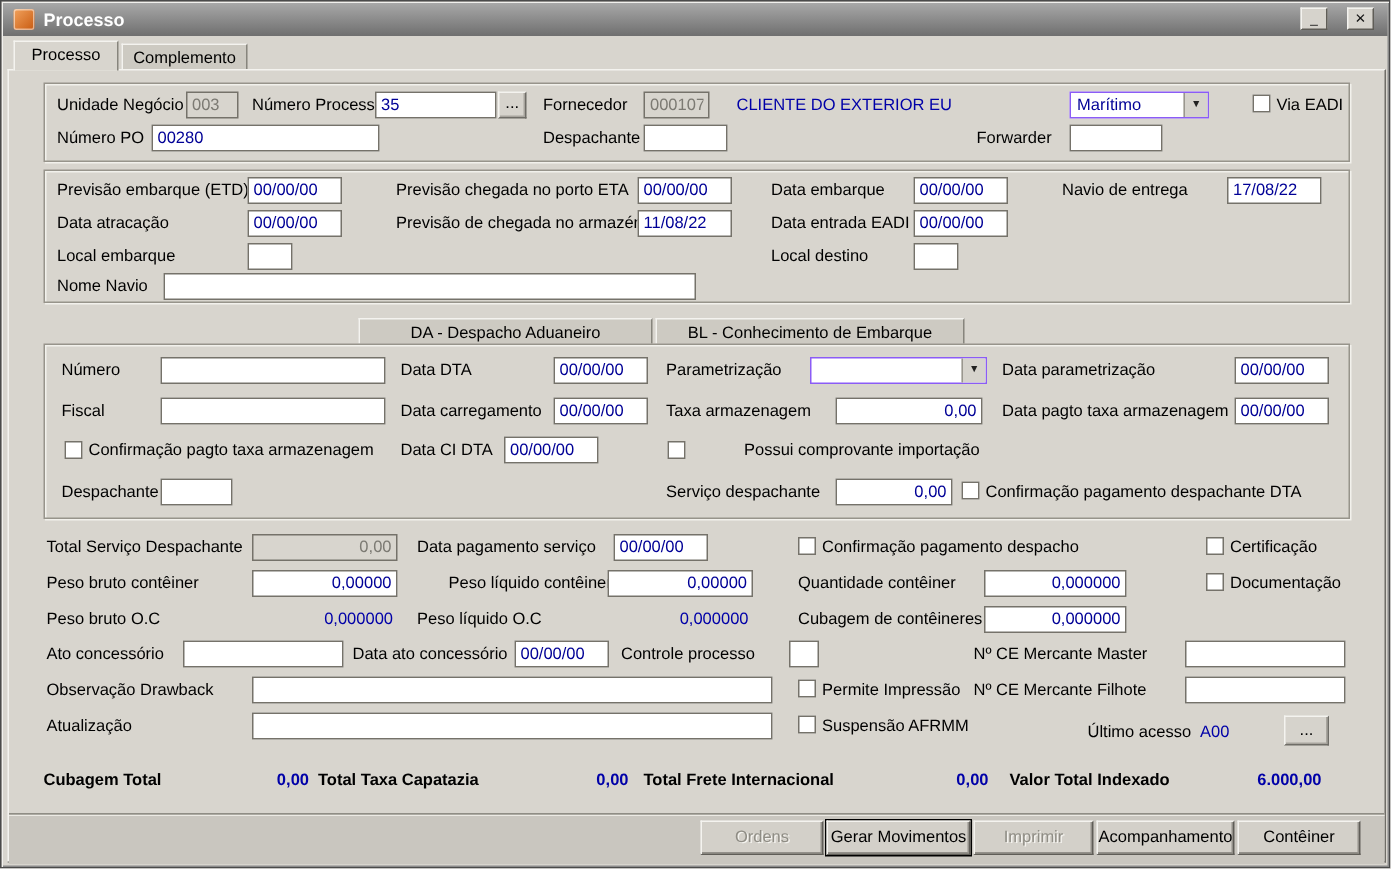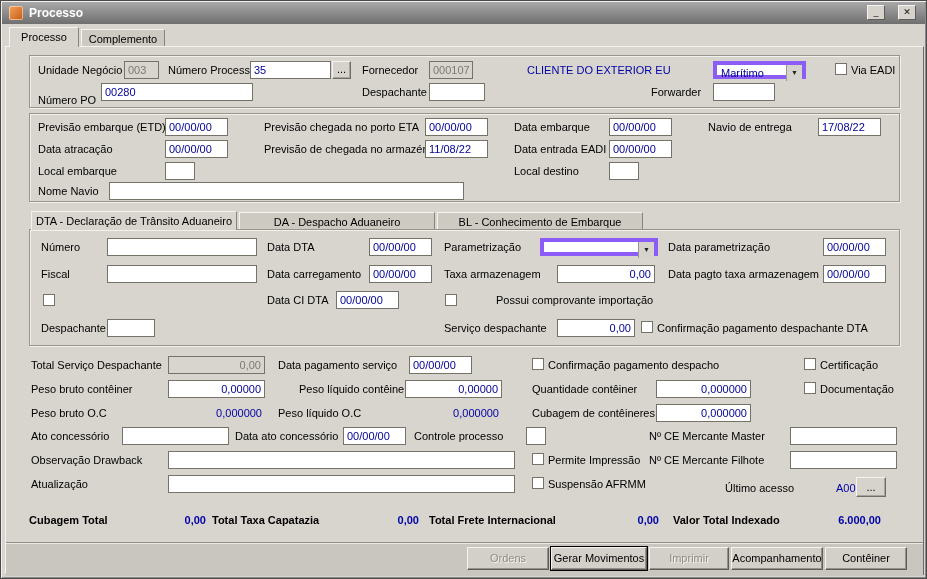--- a/index.html
+++ b/index.html
@@ -19,30 +19,30 @@
   .tab { position:absolute; box-sizing:border-box; background:#cdcac2; text-align:center; font-size:11px;
          padding-top:3px; border:1px solid #87857d; border-bottom:none;
          border-top-color:#f4f3ef; border-left-color:#f4f3ef; }
   .tab.active { background:#d8d5ce; z-index:3; }
   .page { position:absolute; left:4px; top:45px; width:919px; height:529px; background:#d8d5ce;
           border:1px solid; border-color:#f4f3ef #6f6d67 #6f6d67 #f4f3ef; box-sizing:border-box; }
   .gb { position:absolute; border:1px solid #97948b; box-sizing:border-box;
         box-shadow: 1px 1px 0 #f2f1ec, inset 1px 1px 0 #f2f1ec; }
   .lbl { position:absolute; font-size:11px; color:#000; white-space:nowrap; }
   .lbl.b { font-weight:bold; }
-  .blue { color:#0000a8;margin-left:36px; }
+  .blue { color:#0000a8; }
   .sval { position:absolute; font-size:11px; color:#0000a8; text-align:right; white-space:nowrap; }
   .sval.b { font-weight:bold; }
   .inp { position:absolute; height:18px; box-sizing:border-box; border:1px solid #75726a;
          background:#fff; color:#000096; font-size:11px; padding:1px 3px; }
   .inp.ro { background:#d8d5ce; color:#7c7a73; }
   .inp.num { text-align:right; }
   .cb { position:absolute; width:12px; height:12px; background:#fff; border:1px solid #75726a;
         box-sizing:border-box; }
-  .combo { position:absolute; height:18px; box-sizing:border-box; border:4px solid #8b5cf6; background:#fff; }
+  .combo { position:absolute; height:18px; box-sizing:border-box; border:1px solid #8b5cf6; background:#fff; }
   .combo-val { position:absolute; left:4px; top:2px; font-size:11px; color:#000096; white-space:nowrap; }
   .combo-btn { position:absolute; right:0; top:0; width:16px; height:16px; background:#d6d3cc;
                border-left:1px solid #9a978f; text-align:center; font-size:7px; line-height:16px; color:#222;
                box-sizing:border-box; }
   .btn3 { position:absolute; background:#d6d3cc; border:1px solid; border-color:#f4f3ef #6f6d67 #6f6d67 #f4f3ef;
           box-shadow: inset -1px -1px 0 #a8a59e; font-size:11px; text-align:center; line-height:15px;
           box-sizing:border-box; color:#000; }
   .btnbar { position:absolute; left:5px; top:541px; width:917px; height:33px; background:#c9c6bf;
             border-top:1px solid #8f8d85; box-shadow: inset 0 1px 0 #eceae4; }
   .btn { position:absolute; top:546px; height:23px; background:#d3d0c9; text-align:center; line-height:21px;
@@ -78,21 +78,21 @@
   <span class="lbl" style="left:361px;top:63px;">Fornecedor</span>
   <input class="inp ro" style="left: 428px; top: 60px; width: 44px;" value="000107">
   <span class="lbl blue" style="left:490px;top:63px;">CLIENTE DO EXTERIOR EU</span>
   <div class="combo" style="left:712px;top:60px;width:93px;">
     <span class="combo-val">Marítimo</span>
     <span class="combo-btn">▼</span>
   </div>
   <span class="cb" style="left:834px;top:62px;"></span>
   <span class="lbl" style="left:850px;top:63px;">Via EADI</span>
 
-  <span class="lbl" style="left:37px;top:93px;text-align:center;">Número PO</span>
+  <span class="lbl" style="left:37px;top:85px;text-align:center;">Número PO</span>
   <input class="inp" style="left: 100px; top: 82px; width: 152px;" value="00280">
   <span class="lbl" style="left:361px;top:85px;">Despachante</span>
   <input class="inp" style="left: 428px; top: 82px; width: 56px;" value="">
   <span class="lbl" style="left:650px;top:85px;">Forwarder</span>
   <input class="inp" style="left: 712px; top: 82px; width: 62px;" value="">
 
   <div class="gb" style="left:28px;top:112px;width:871px;height:89px;"></div>
 
   <span class="lbl" style="left:37px;top:120px;">Previsão embarque (ETD)</span>
   <input class="inp" style="left: 164px; top: 117px; width: 63px;" value="00/00/00">
@@ -111,21 +111,20 @@
   <input class="inp" style="left: 608px; top: 139px; width: 63px;" value="00/00/00">
 
   <span class="lbl" style="left:37px;top:164px;">Local embarque</span>
   <input class="inp" style="left: 164px; top: 161px; width: 30px;" value="">
   <span class="lbl" style="left:513px;top:164px;">Local destino</span>
   <input class="inp" style="left: 608px; top: 161px; width: 30px;" value="">
 
   <span class="lbl" style="left:37px;top:184px;">Nome Navio</span>
   <input class="inp" style="left: 108px; top: 181px; width: 355px;" value="">
 
-  <div class="tab active" style="left:30px;top:210px;width:206px;height:19px;">DTA - Declaração de Trânsito Aduaneiro</div>
   <div class="tab" style="left:238px;top:211px;width:196px;height:17px;">DA - Despacho Aduaneiro</div>
   <div class="tab" style="left:436px;top:211px;width:206px;height:17px;">BL - Conhecimento de Embarque</div>
   <div class="gb" style="left:28px;top:228px;width:871px;height:117px;"></div>
 
   <span class="lbl" style="left:40px;top:240px;">Número</span>
   <input class="inp" style="left: 106px; top: 237px; width: 150px;" value="">
   <span class="lbl" style="left:266px;top:240px;">Data DTA</span>
   <input class="inp" style="left: 368px; top: 237px; width: 63px;" value="00/00/00">
   <span class="lbl" style="left:443px;top:240px;">Parametrização</span>
   <div class="combo" style="left:539px;top:237px;width:118px;">
@@ -138,20 +137,21 @@
   <span class="lbl" style="left:40px;top:267px;">Fiscal</span>
   <input class="inp" style="left: 106px; top: 264px; width: 150px;" value="">
   <span class="lbl" style="left:266px;top:267px;">Data carregamento</span>
   <input class="inp" style="left: 368px; top: 264px; width: 63px;" value="00/00/00">
   <span class="lbl" style="left:443px;top:267px;">Taxa armazenagem</span>
   <input class="inp num" style="left: 556px; top: 264px; width: 98px;" value="0,00">
   <span class="lbl" style="left:667px;top:267px;">Data pagto taxa armazenagem</span>
   <input class="inp" style="left: 822px; top: 264px; width: 63px;" value="00/00/00">
 
   <span class="cb" style="left:42px;top:293px;"></span>
+  <span class="lbl" style="left:58px;top:293px;">Confirmação pagto taxa armazenagem</span>
   <span class="lbl" style="left:266px;top:293px;">Data CI DTA</span>
   <input class="inp" style="left: 335px; top: 290px; width: 63px;" value="00/00/00">
   <span class="cb" style="left:444px;top:293px;"></span>
   <span class="lbl" style="left:460px;top:293px;margin-left:35px;">Possui comprovante importação</span>
 
   <span class="lbl" style="left:40px;top:321px;">Despachante</span>
   <input class="inp" style="left: 106px; top: 318px; width: 48px;" value="">
   <span class="lbl" style="left:443px;top:321px;">Serviço despachante</span>
   <input class="inp num" style="left: 556px; top: 318px; width: 78px;" value="0,00">
   <span class="cb" style="left:640px;top:320px;"></span>

